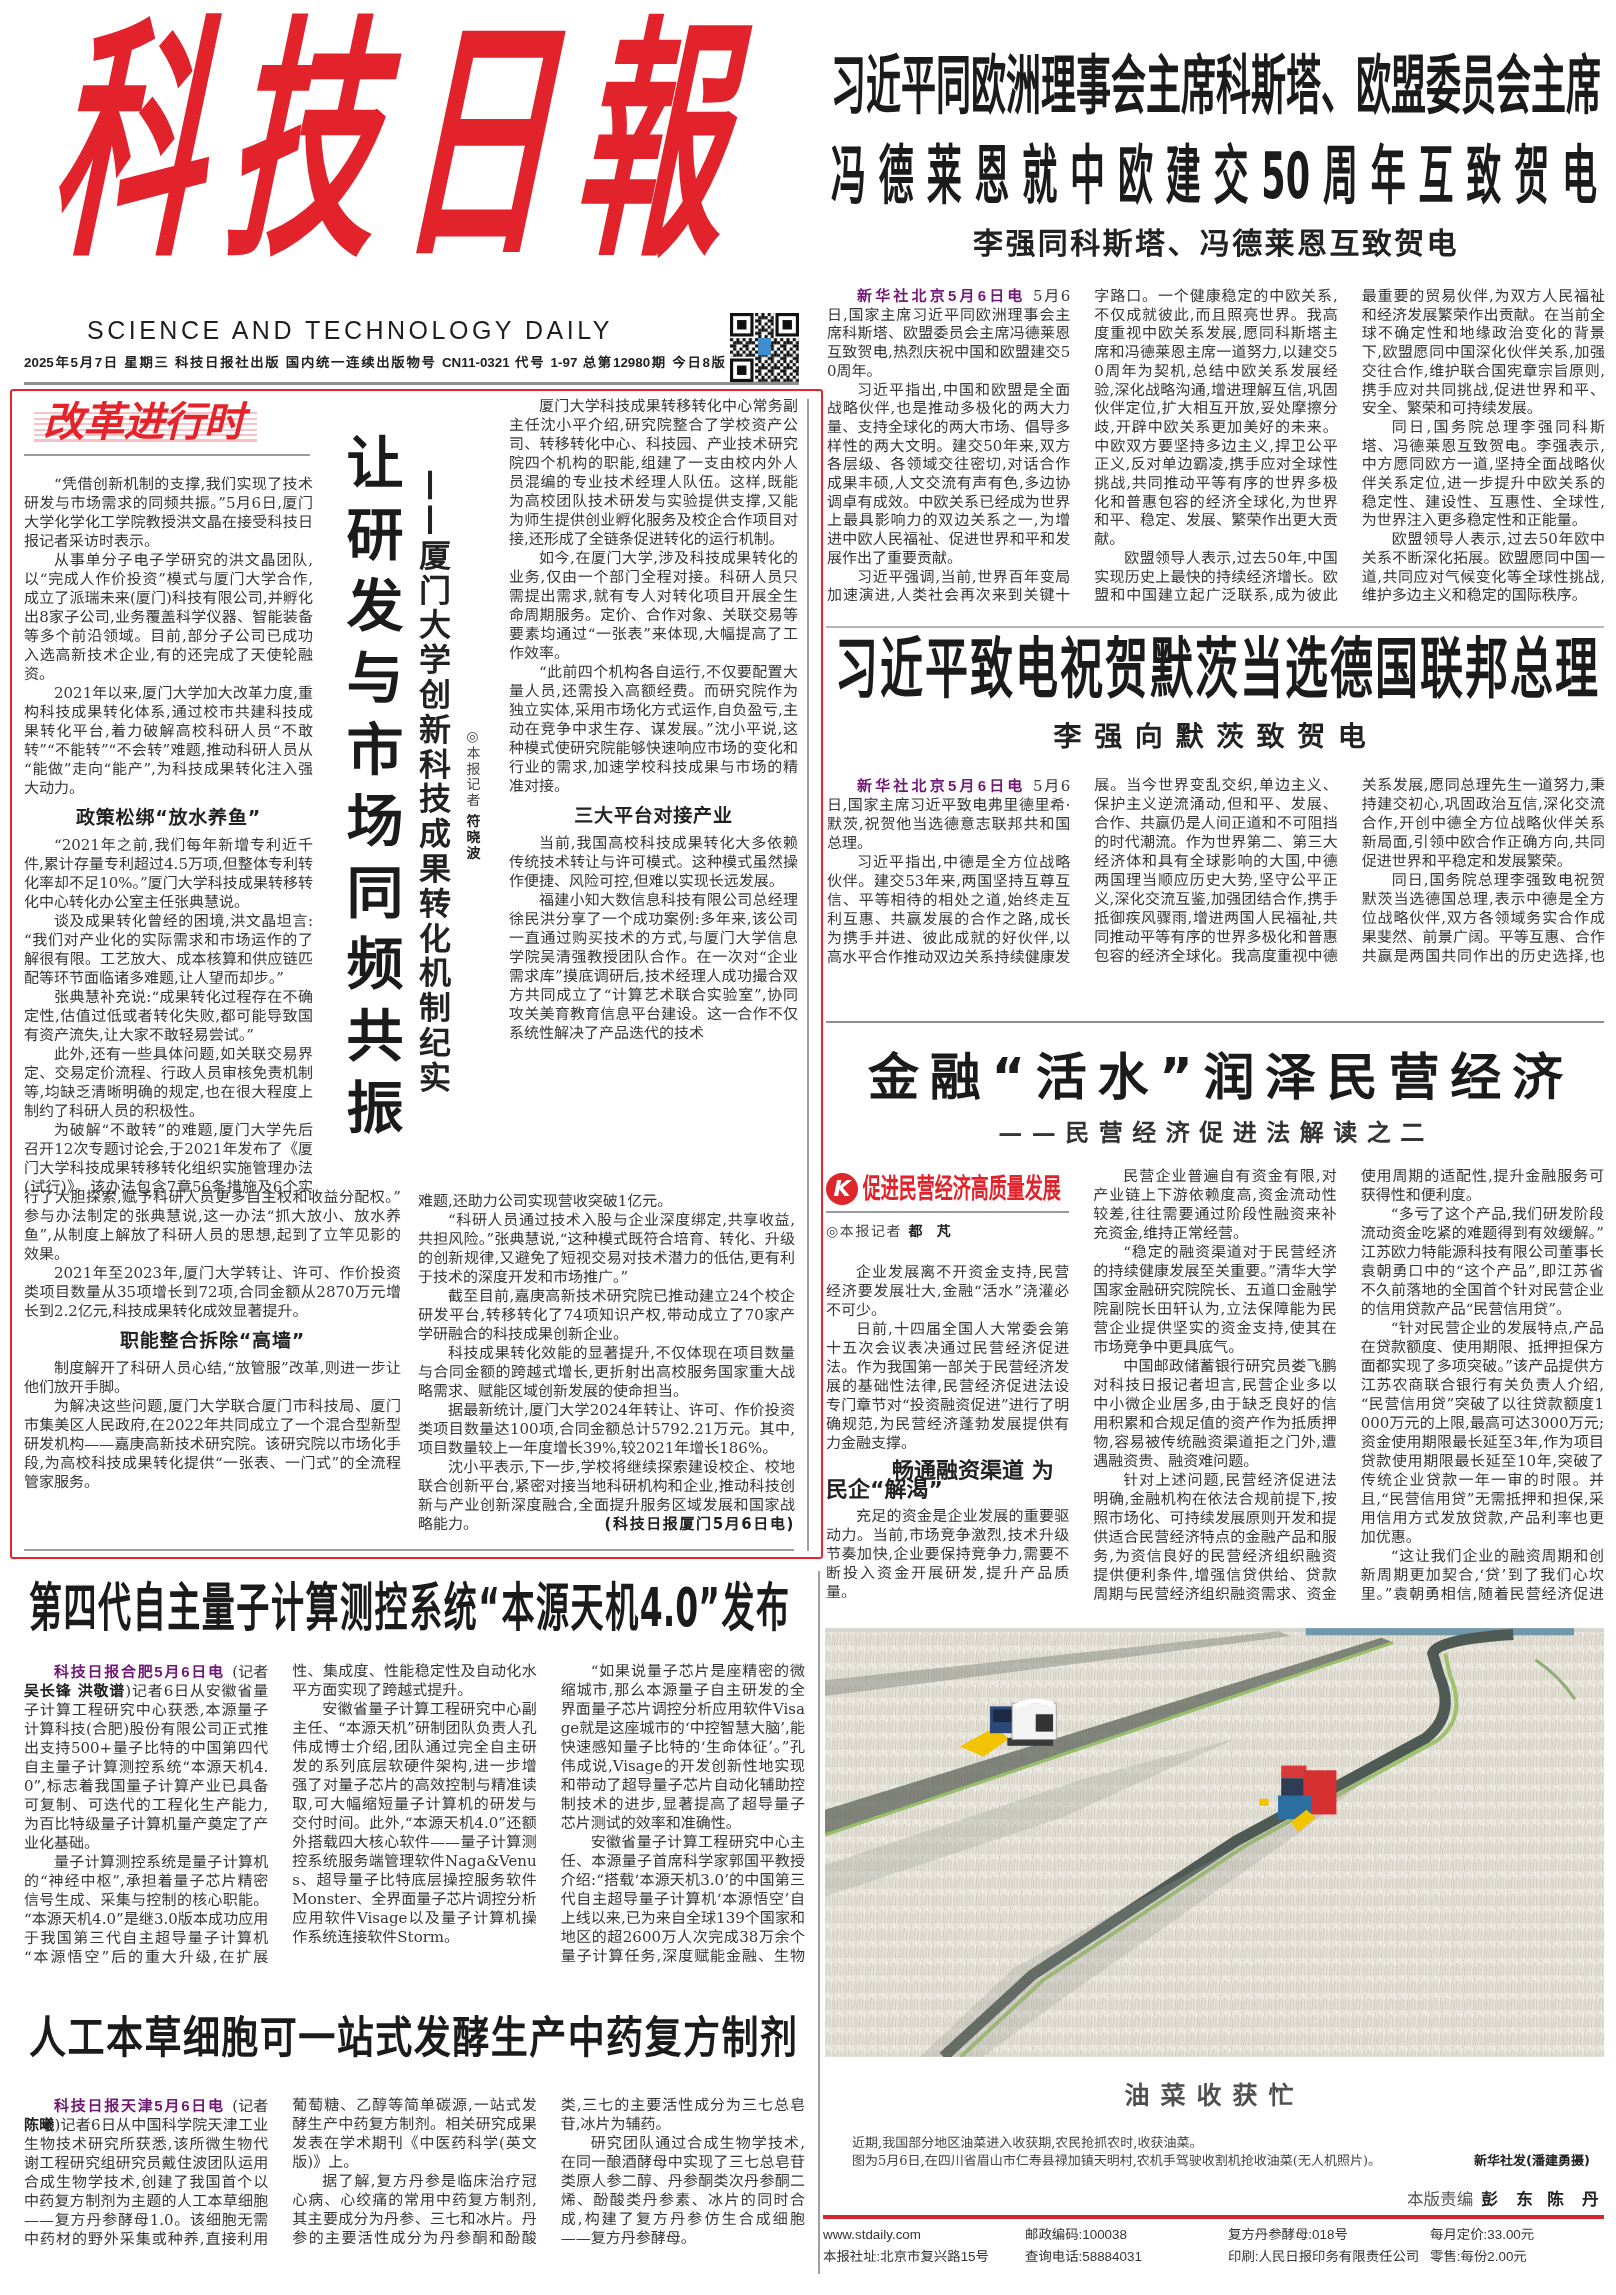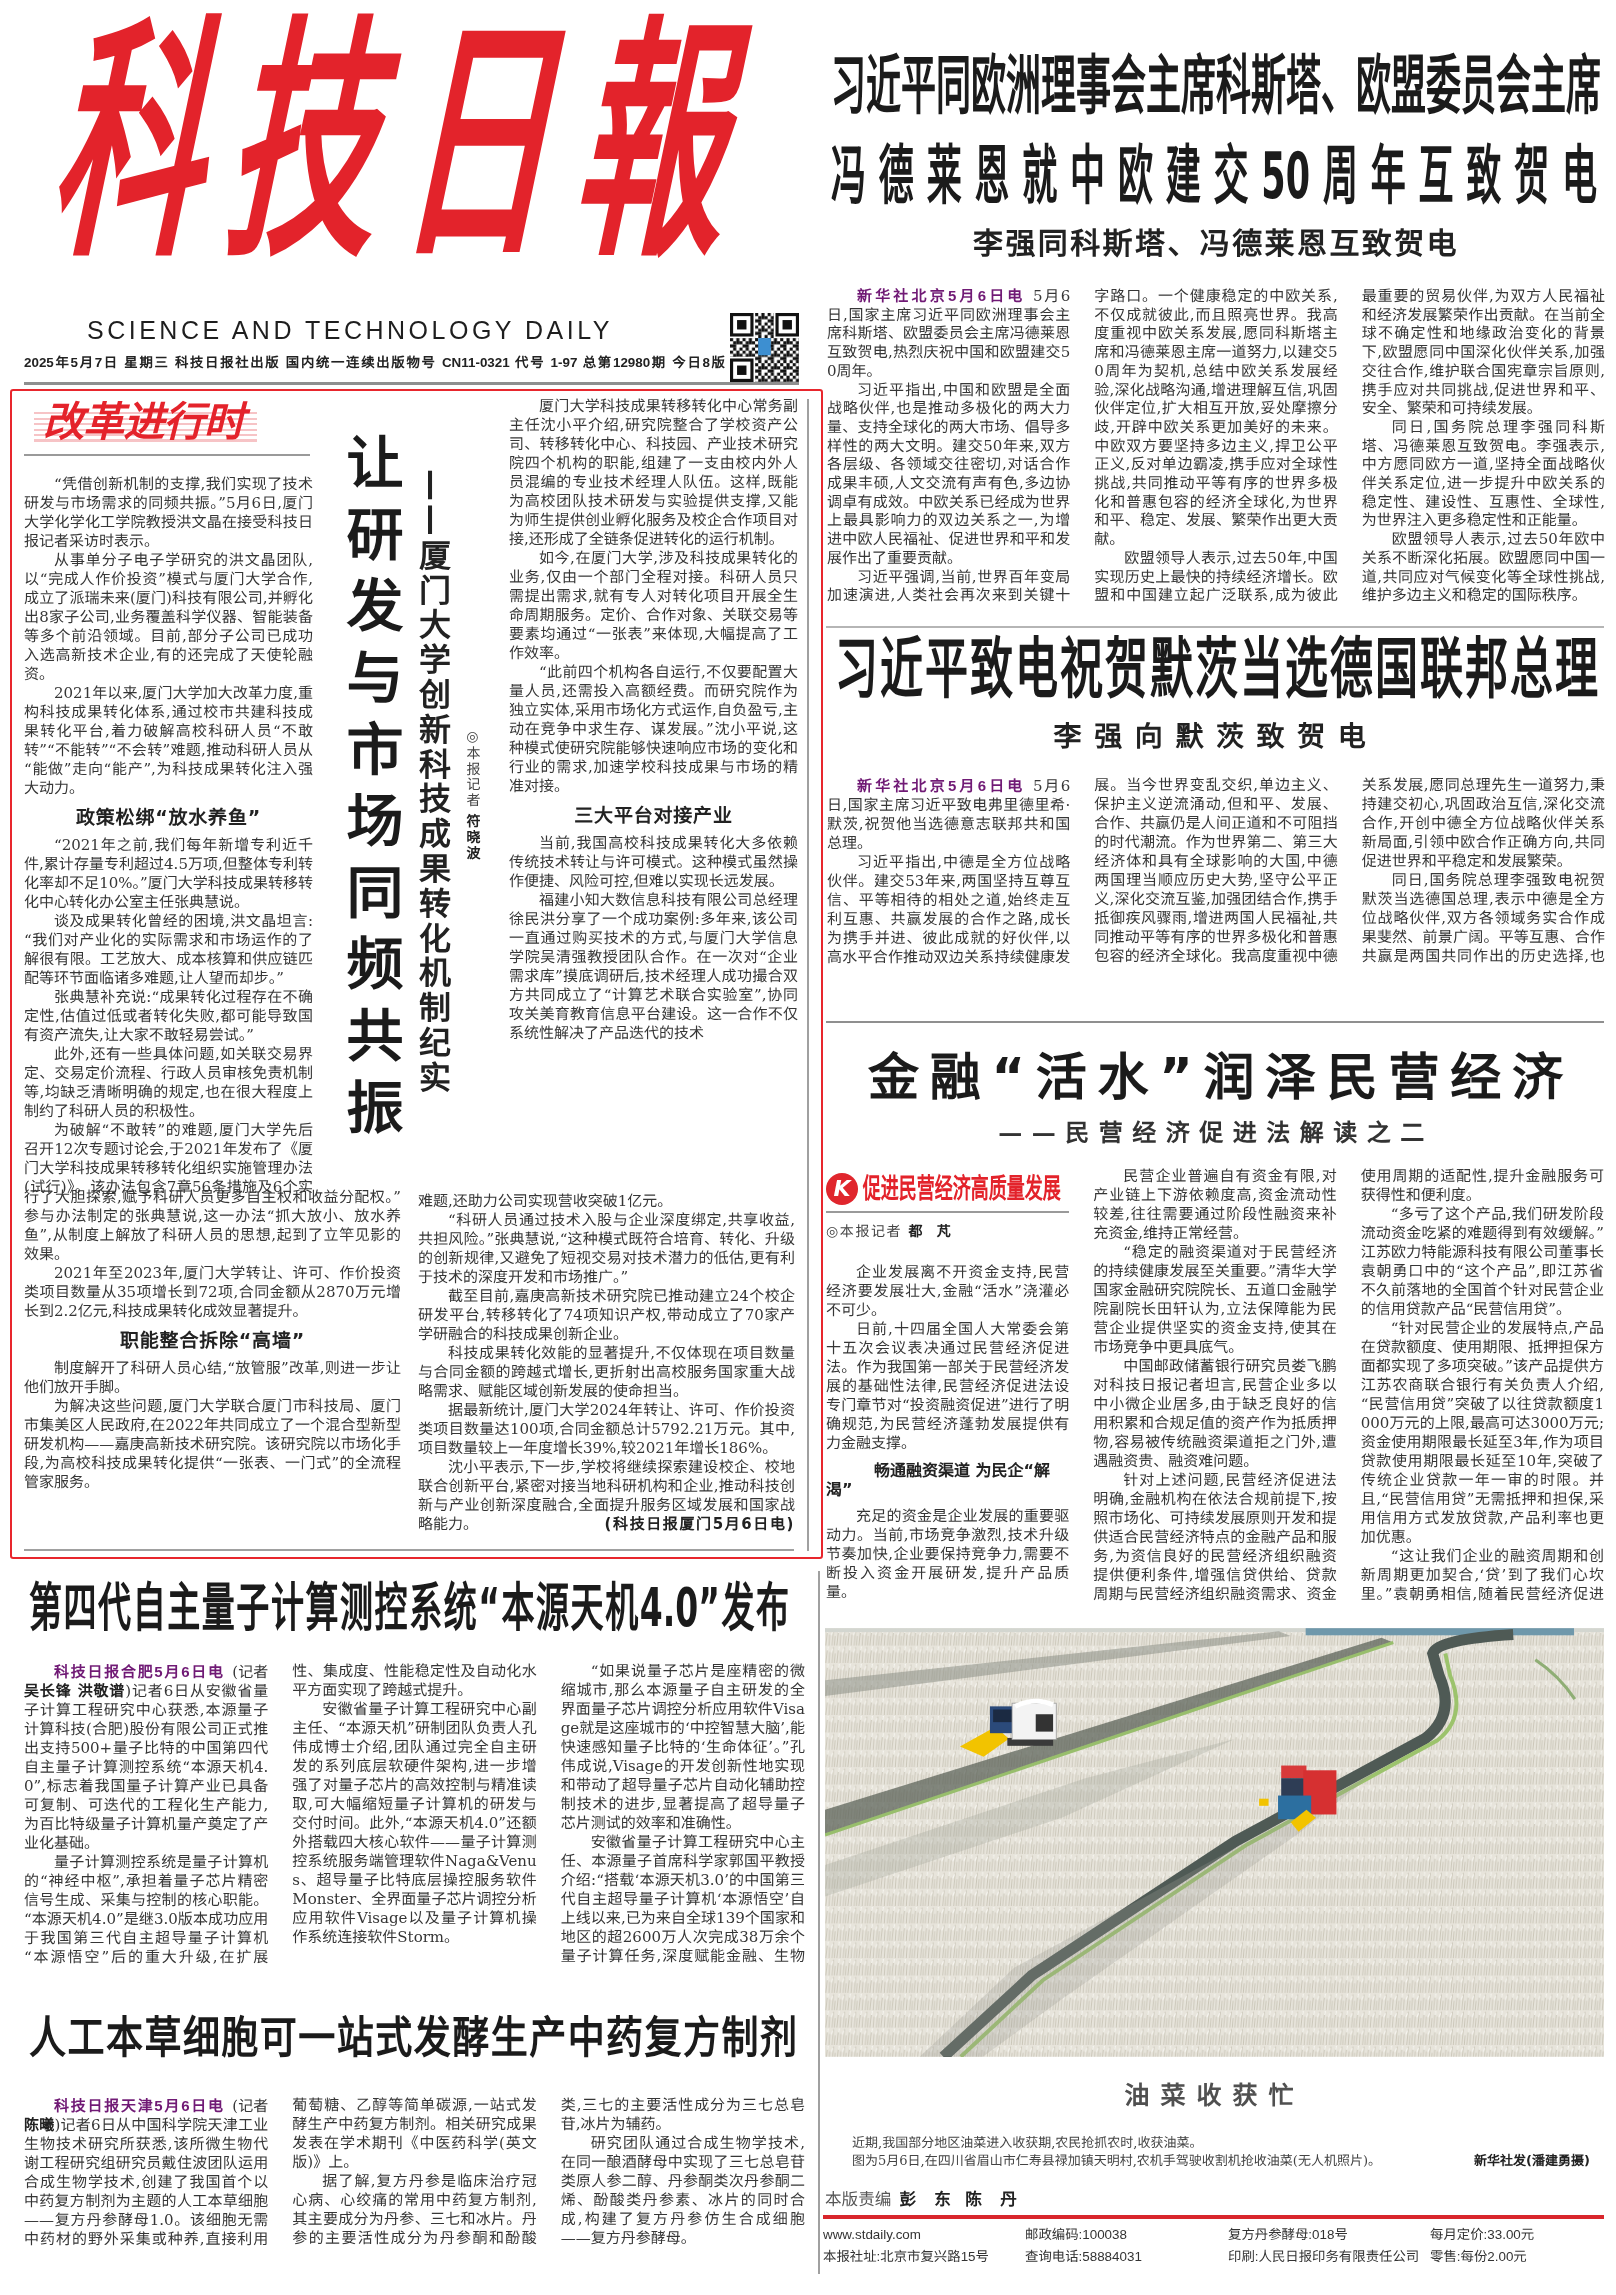--- a/index.html
+++ b/index.html
@@ -26,32 +26,32 @@
   .redbox{left:10.3px;top:389px;width:813px;height:1170px;border:2.4px solid #e8262d;border-radius:3.2px;box-sizing:border-box;}
   .stripes{left:34px;top:412px;width:223px;height:30px;background:repeating-linear-gradient(to bottom,#f5b9bc 0 2.4px,transparent 2.4px 5.5px);opacity:.85;}
   .section-label{left:43px;top:399px;font-family:"DejaVu Sans",sans-serif;font-weight:bold;font-style:italic;font-size:41px;line-height:47px;color:#e4232b;letter-spacing:-0.8px;white-space:nowrap;}
   .vhead{left:338px;top:433px;writing-mode:vertical-rl;font-family:"DejaVu Sans",sans-serif;font-weight:bold;font-size:57px;line-height:63px;letter-spacing:14.6px;color:#1b1b1b;white-space:nowrap;}
   .vsub{left:414px;top:469px;writing-mode:vertical-rl;font-family:"DejaVu Sans",sans-serif;font-weight:bold;font-size:32px;line-height:35px;letter-spacing:2.8px;color:#222;white-space:nowrap;}
   .vbyline{left:463px;top:728px;writing-mode:vertical-rl;font-size:14px;line-height:17.4px;letter-spacing:1.6px;color:#444;white-space:nowrap;}
   .vbyline b{font-family:"DejaVu Sans",sans-serif;color:#222;}
   .reform .subhead{font-family:"DejaVu Sans",sans-serif;font-weight:bold;font-size:19px;text-align:center;margin:0;height:38px;line-height:38px;color:#222;letter-spacing:0.8px;}
 
   
-  .finance .subhead{font-family:"DejaVu Sans",sans-serif;font-weight:bold;font-size:16px;line-height:19px;padding:8px 0;margin:0;text-indent:3em;color:#222;}
+  .finance .subhead{font-family:"DejaVu Sans",sans-serif;font-weight:bold;font-size:22px;line-height:19px;padding:8px 0;margin:0;text-indent:3em;color:#222;}
   .fin-label{height:44px;display:flex;align-items:center;border-bottom:2.4px solid #9a9a9a;margin-bottom:2.4px;}
   .k-icon{width:32px;height:32px;border-radius:50%;background:#e0262d;color:#fff;font-family:"DejaVu Sans",sans-serif;font-weight:bold;font-style:italic;font-size:22px;line-height:32px;text-align:center;flex:none;}
   .fin-label-text{display:inline-block;margin-left:4.7px;font-family:"DejaVu Sans",sans-serif;font-weight:bold;font-size:18px;line-height:20.5px;color:#e3232b;transform:scaleY(1.55);white-space:nowrap;}
   .fin-byline{height:19px;line-height:19px;padding-top:6.3px;margin-bottom:22px;font-size:14px;color:#444;letter-spacing:1.6px;}
   .fin-byline b{font-family:"DejaVu Sans",sans-serif;color:#222;letter-spacing:4.7px;margin-left:6.3px;}
 
   
   .cap-title{left:825px;top:2078px;width:779px;text-align:center;font-family:"DejaVu Sans",sans-serif;font-weight:bold;font-size:25px;line-height:36px;letter-spacing:11px;color:#505050;}
   .cap-line{left:852px;width:738px;font-size:13px;line-height:17.4px;color:#444;white-space:nowrap;}
   .cap-credit{float:right;font-family:"DejaVu Sans",sans-serif;font-weight:bold;color:#222;}
-  .editors{left:825px;top:2190px;width:780px;text-align:left;font-size:16.6px;line-height:20.5px;color:#555;white-space:nowrap;}
+  .editors{left:825px;top:2190px;width:780px;text-align:right;font-size:16.6px;line-height:20.5px;color:#555;white-space:nowrap;}
   .editors b{font-family:"DejaVu Sans",sans-serif;color:#222;letter-spacing:6.3px;margin-left:8px;}
   .foot{font-family:"Liberation Sans",sans-serif;font-size:13.4px;line-height:19px;color:#333;white-space:nowrap;}
 </style>
 </head>
 <body>
 
 <div class="abs mast-title">科技日報</div>
 <div class="abs mast-en">SCIENCE AND TECHNOLOGY DAILY</div>
 <div class="abs mast-issue just">2025年5月7日 星期三 科技日报社出版 国内统一连续出版物号 CN11-0321 代号 1-97 总第12980期 今日8版</div>
 <div class="abs qr">

